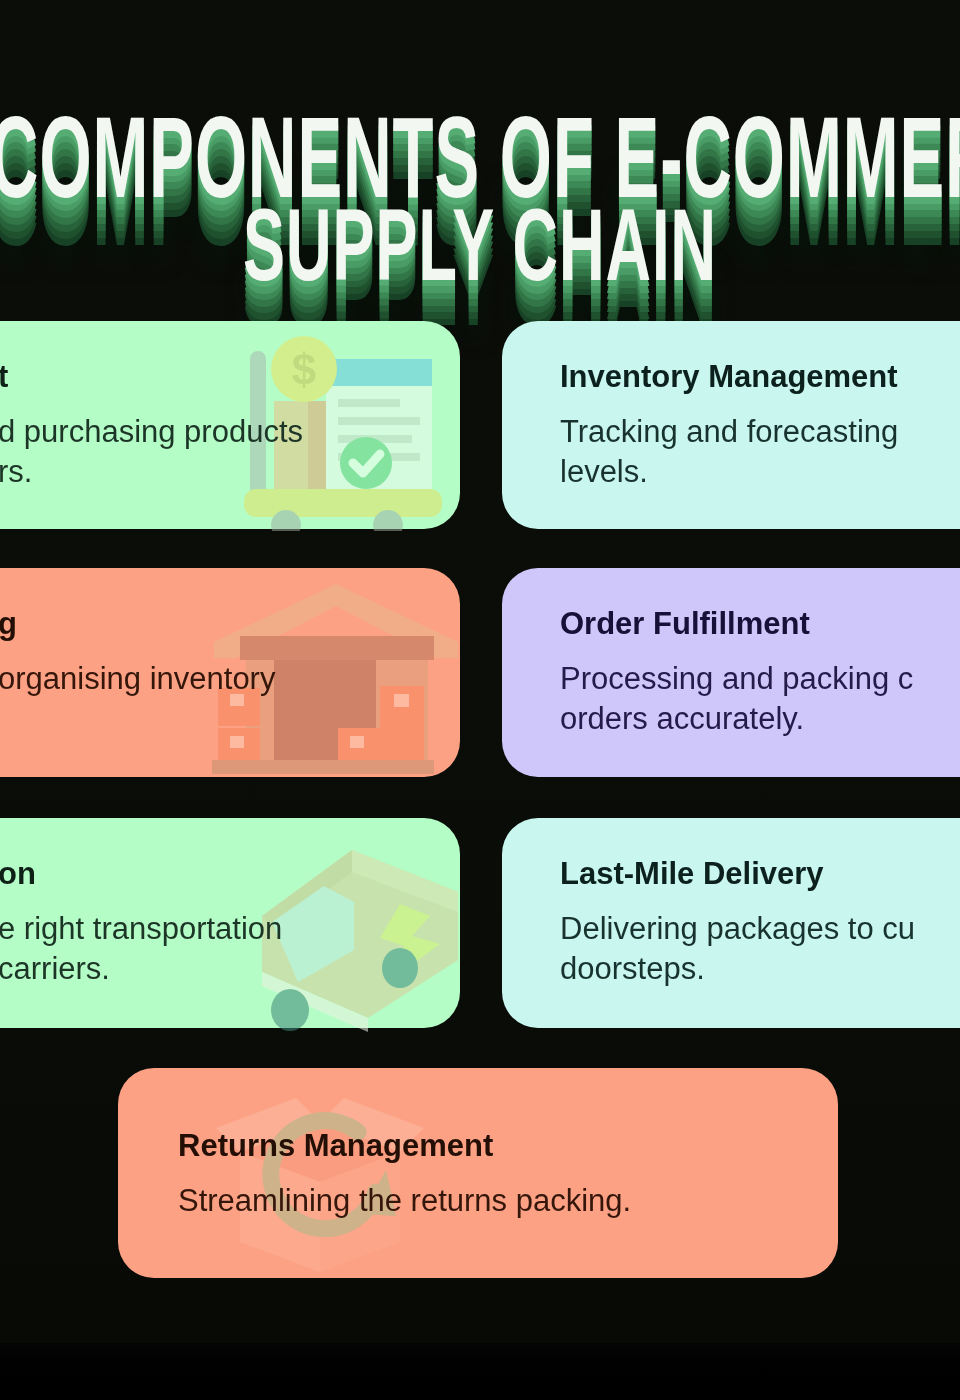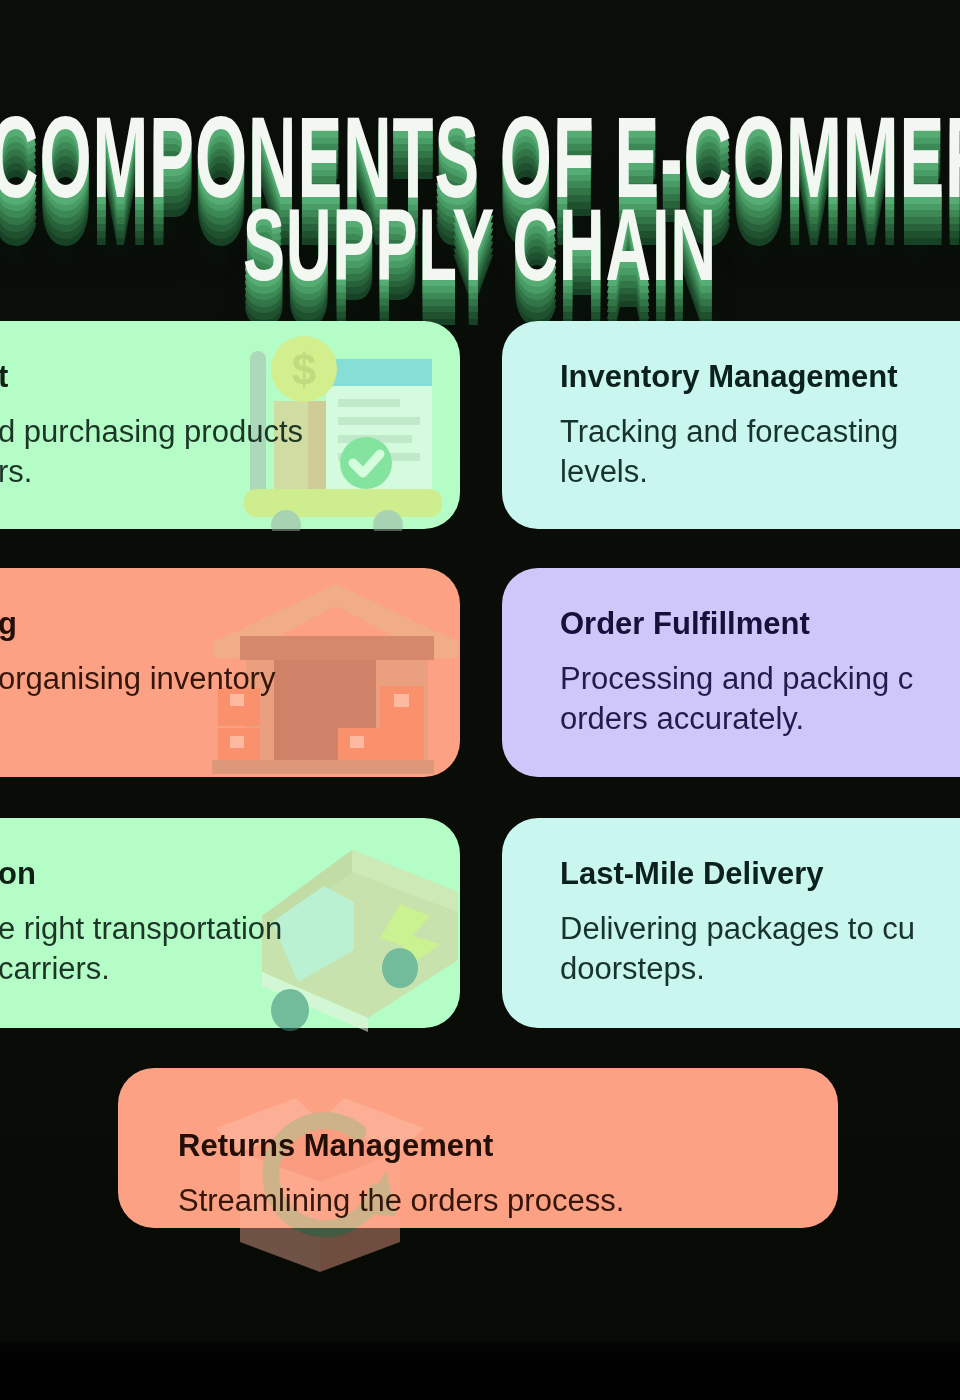--- a/index.html
+++ b/index.html
@@ -35,21 +35,21 @@
   .theme-salmon{background:#fca184;} .theme-salmon .card-title{color:#230f06;} .theme-salmon .card-line{color:#34160a;}
   .card-left{left:-260px;}
   .card-left .pad{left:258px;}   
   .card-right{left:502px;}
   #card-procurement{top:321px;height:208px;}
   #card-inventory{top:321px;height:208px;}
   #card-warehousing{top:568px;height:209px;}
   #card-fulfillment{top:568px;height:209px;}
   #card-transportation{top:818px;height:210px;}
   #card-delivery{top:818px;height:210px;}
-  #card-returns{left:118px;top:1068px;height:160px;}
+  #card-returns{left:118px;top:1068px;height:210px;}
   #card-returns .pad{left:60px;top:60px;}
   
   .card-icon{position:absolute;}
   #icon-cart{right:2px;top:10px;opacity:.5;}
   #icon-warehouse{right:-2px;top:8px;opacity:.45;}
   #icon-van{right:0;top:2px;opacity:.55;}
   #icon-returns{left:92px;top:6px;opacity:.42;}
   
   #footer-band{position:absolute;left:0;right:0;top:1343px;height:57px;
     background:linear-gradient(180deg,#050505 0%,#010101 30%,#000 100%);}
@@ -157,18 +157,18 @@
       <polygon points="30,78 110,48 190,78 110,108" fill="#f8977a"></polygon>
       <polygon points="30,78 6,54 86,24 110,48" fill="#fdc3ab"></polygon>
       <polygon points="110,48 134,24 214,54 190,78" fill="#fdc3ab"></polygon>
       <polygon points="30,78 110,108 110,198 30,168" fill="#fdb69c"></polygon>
       <polygon points="110,108 190,78 190,168 110,198" fill="#fcab8e"></polygon>
       <path d="M148,58 A54,54 0 1 0 166,118" fill="none" stroke="#8fcb92" stroke-width="17" stroke-linecap="round"></path>
       <polygon points="176,96 152,140 186,142" fill="#8fcb92"></polygon>
     </svg>
     <div class="pad">
       <div class="card-title">Returns Management</div>
-      <div class="card-line">Streamlining the orders process.</div>
+      <div class="card-line">Streamlining the returns packing.</div>
     </div>
   </div>
 
   <div id="footer-band"></div>
 </div>
 
 </body></html>

